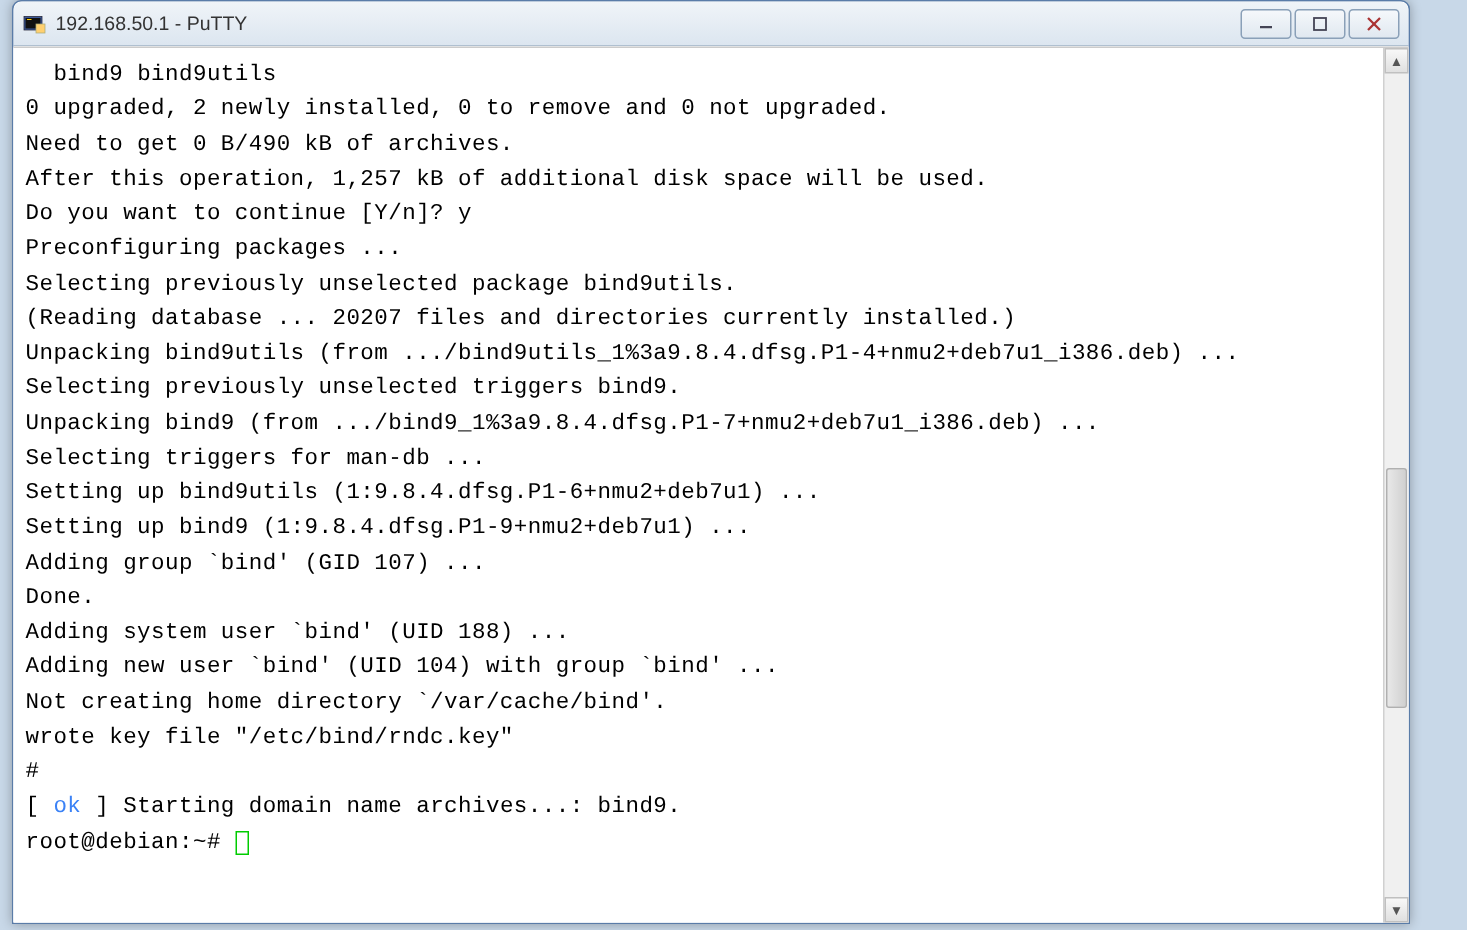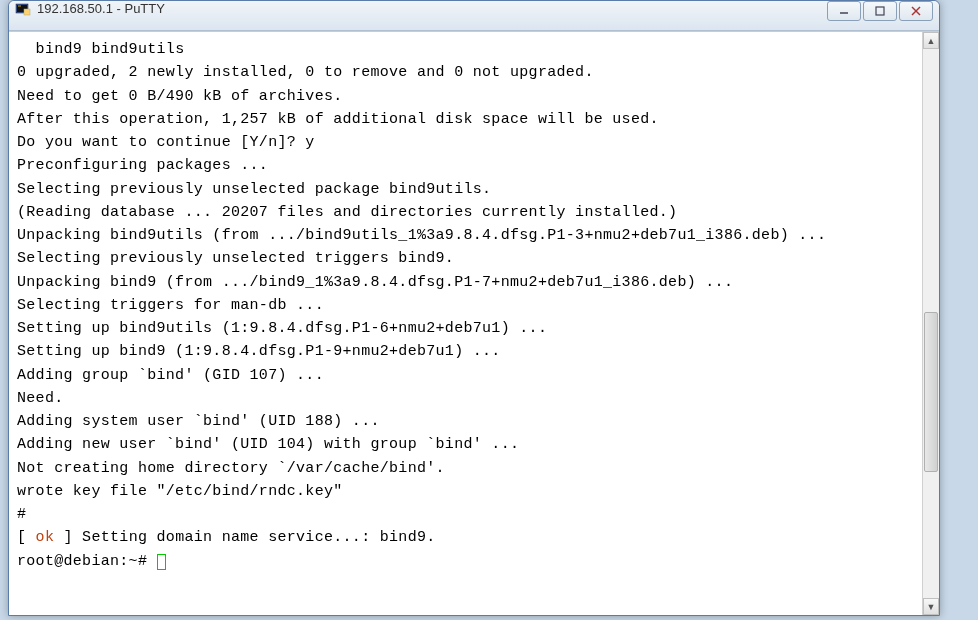--- a/index.html
+++ b/index.html
@@ -25,20 +25,21 @@
       border-radius: 6px 6px 0 0;
       box-shadow: 0 0 8px rgba(0,0,0,0.3);
       display: flex;
       flex-direction: column;
     }
     .titlebar {
       height: 30px;
       background: linear-gradient(to bottom, #f0f4f8, #dce6f0);
       border-bottom: 1px solid #b0c0d0;
       display: flex;
+      align-items: center;
       padding: 0 6px;
       border-radius: 6px 6px 0 0;
     }
     .titlebar-icon {
       width: 16px;
       height: 16px;
       margin-right: 6px;
       display: flex;
       align-items: center;
       justify-content: center;
@@ -107,21 +108,21 @@
     .scroll-thumb {
       position: absolute;
       left: 1px;
       right: 1px;
       top: 280px;
       height: 160px;
       background: linear-gradient(to right, #e8e8e8, #d0d0d0);
       border: 1px solid #b0b0b0;
       border-radius: 2px;
     }
-    .ok-text { color: #c2410c; }
+    .ok-text { color: #3b82f6; }
     .cursor-block {
       display: inline-block;
       width: 9px;
       height: 16px;
       border: 1px solid #00cc00;
       vertical-align: text-bottom;
     }
   </style>
 </head>
 <body>
@@ -158,34 +159,34 @@
   </div>
   <div class="terminal-area">
     <div class="terminal"><span>  bind9 bind9utils</span>
 <span>0 upgraded, 2 newly installed, 0 to remove and 0 not upgraded.</span>
 <span>Need to get 0 B/490 kB of archives.</span>
 <span>After this operation, 1,257 kB of additional disk space will be used.</span>
 <span>Do you want to continue [Y/n]? y</span>
 <span>Preconfiguring packages ...</span>
 <span>Selecting previously unselected package bind9utils.</span>
 <span>(Reading database ... 20207 files and directories currently installed.)</span>
-<span>Unpacking bind9utils (from .../bind9utils_1%3a9.8.4.dfsg.P1-3+nmu2+deb7u1_i386.deb) ...</span>
+<span>Unpacking bind9utils (from .../bind9utils_1%3a9.8.4.dfsg.P1-4+nmu2+deb7u1_i386.deb) ...</span>
 <span>Selecting previously unselected triggers bind9.</span>
 <span>Unpacking bind9 (from .../bind9_1%3a9.8.4.dfsg.P1-7+nmu2+deb7u1_i386.deb) ...</span>
 <span>Selecting triggers for man-db ...</span>
 <span>Setting up bind9utils (1:9.8.4.dfsg.P1-6+nmu2+deb7u1) ...</span>
 <span>Setting up bind9 (1:9.8.4.dfsg.P1-9+nmu2+deb7u1) ...</span>
 <span>Adding group `bind' (GID 107) ...</span>
-<span>Need.</span>
+<span>Done.</span>
 <span>Adding system user `bind' (UID 188) ...</span>
 <span>Adding new user `bind' (UID 104) with group `bind' ...</span>
 <span>Not creating home directory `/var/cache/bind'.</span>
 <span>wrote key file "/etc/bind/rndc.key"</span>
 <span>#</span>
-<span>[ </span><span class="ok-text">ok</span><span> ] Setting domain name service...: bind9.</span>
+<span>[ </span><span class="ok-text">ok</span><span> ] Starting domain name archives...: bind9.</span>
 <span>root@debian:~# </span><span class="cursor-block"></span></div>
     <div class="scrollbar">
       <div class="scroll-arrow up">▲</div>
       <div class="scroll-thumb"></div>
       <div class="scroll-arrow down">▼</div>
     </div>
   </div>
 </div>
 
 </body></html>

